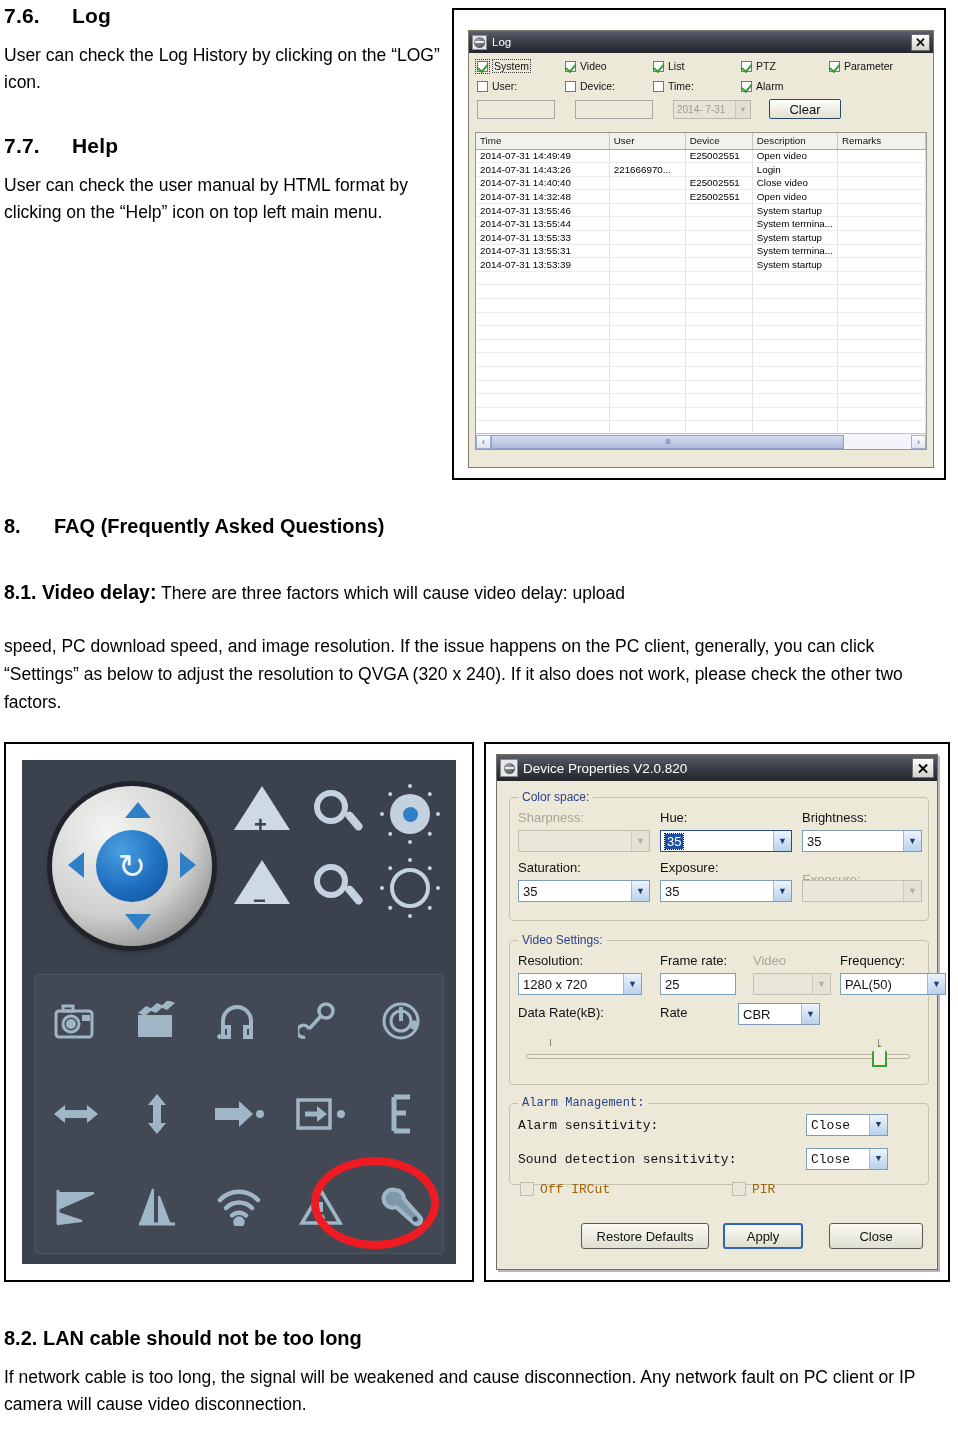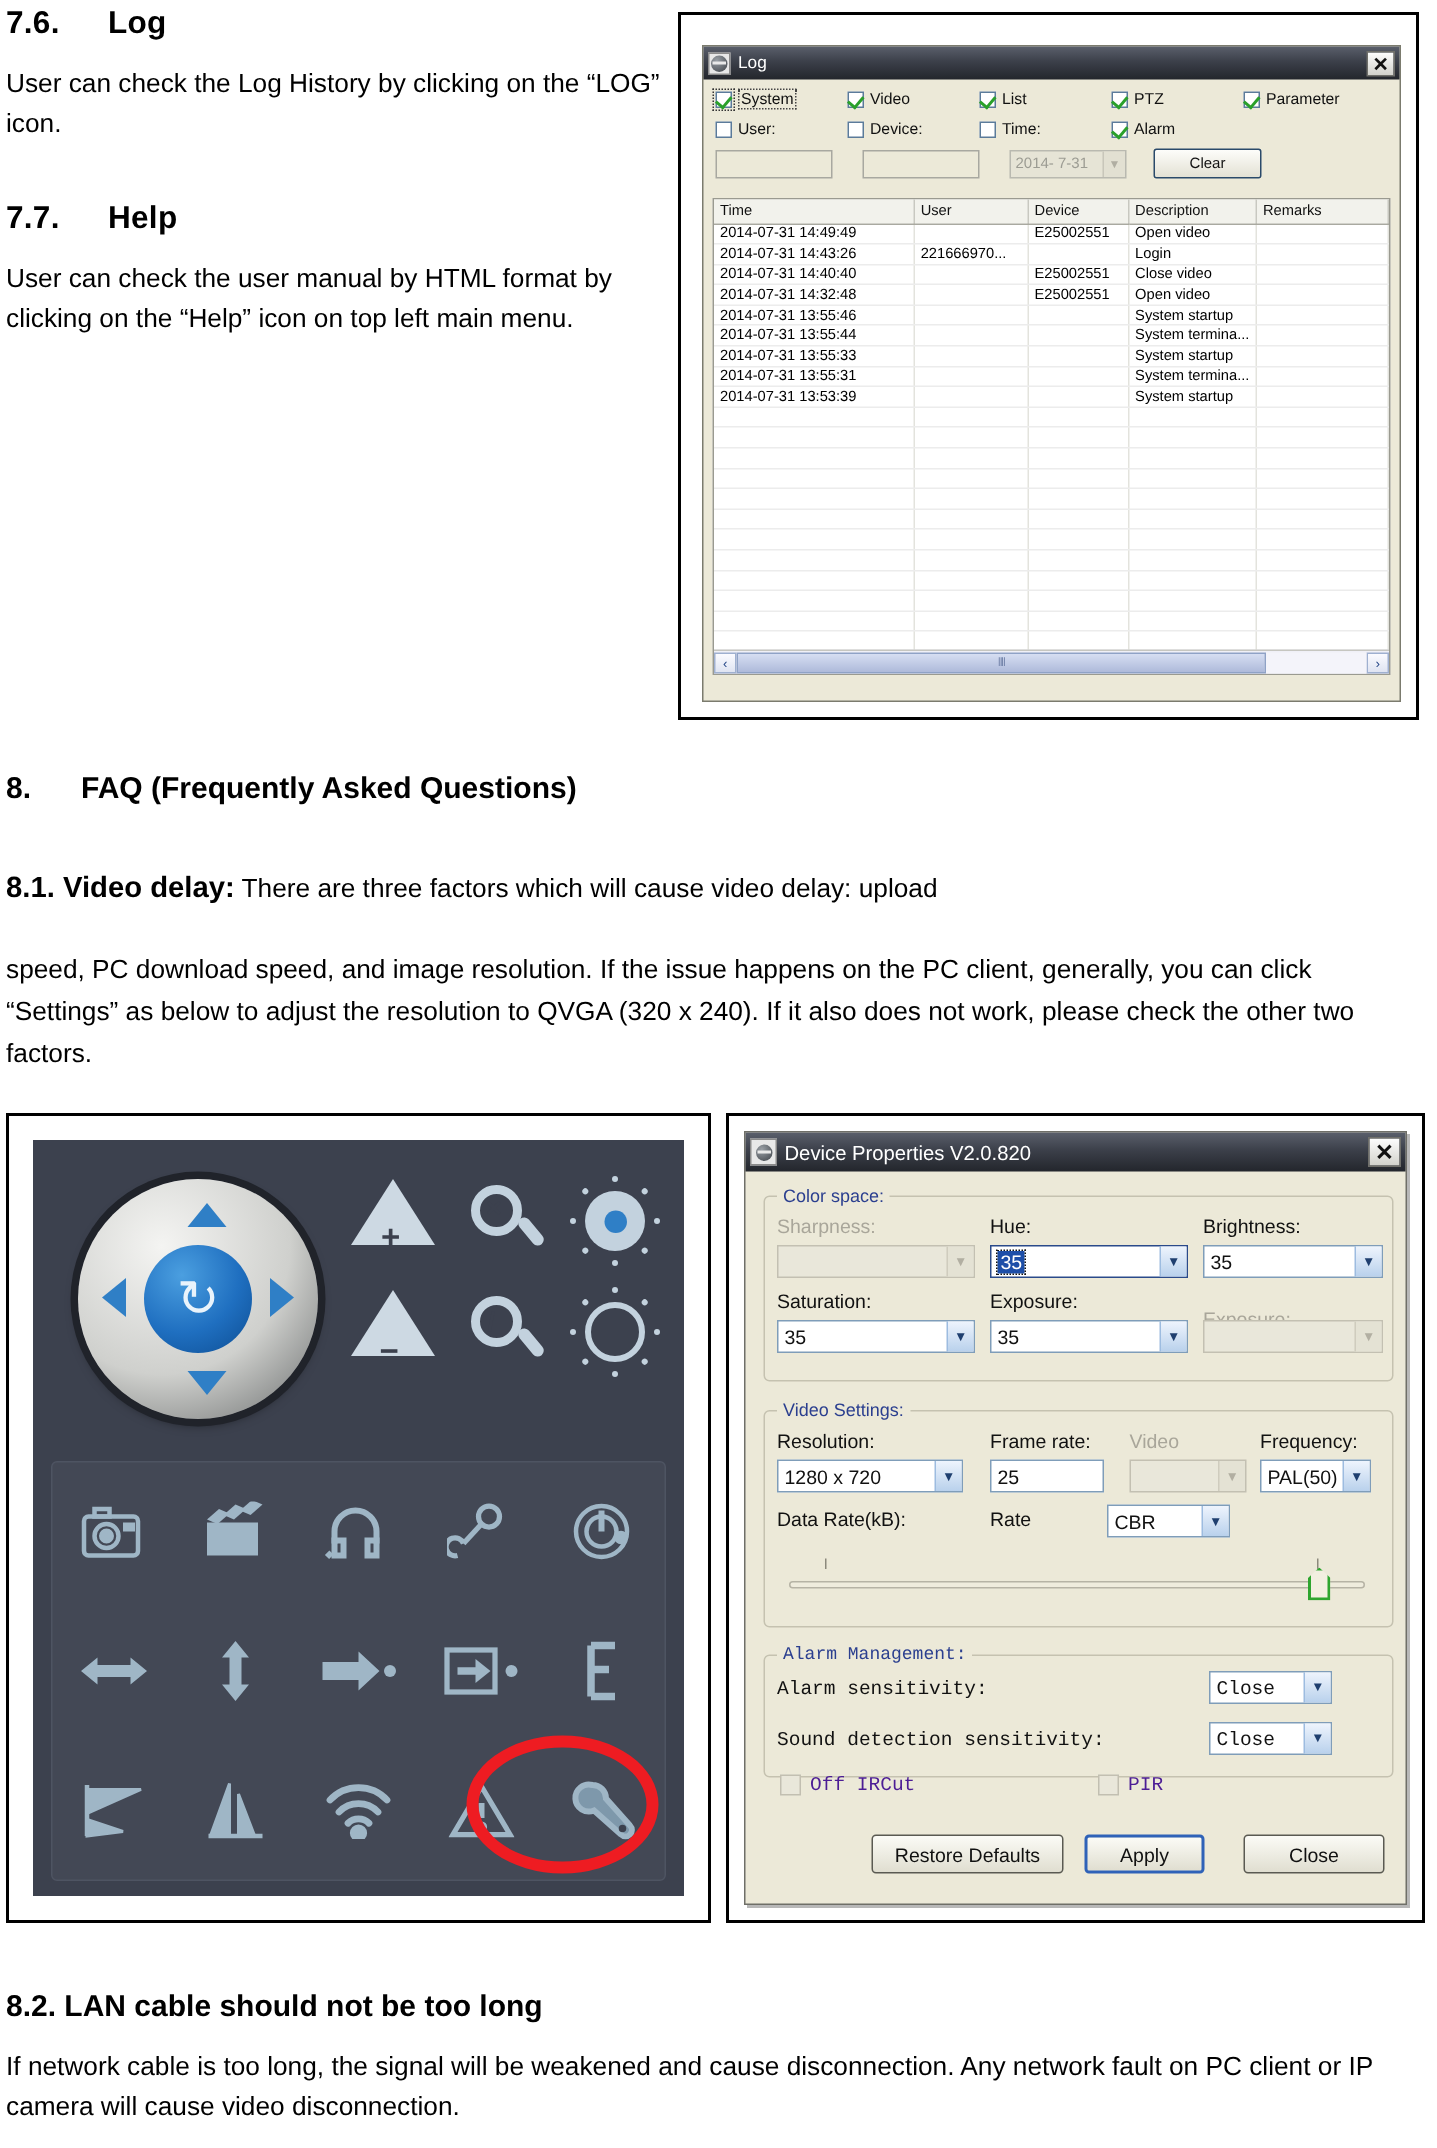--- a/index.html
+++ b/index.html
@@ -68,21 +68,21 @@
   .frow.inputs { margin-top:2px; }
   .tinput { width:78px; height:19px; border:1px solid #a8a8a0; background:#ece9d8;
             margin-right:10px; }
   .dpick { width:78px; height:19px; border:1px solid #b9b9b0; background:#e6e4d6;
            display:flex; align-items:center; font-size:10px; color:#9c9c93;
            padding-left:3px; margin-right:10px; }
   .dpick .arrow { margin-left:auto; width:15px; height:17px; background:#e2e0d2;
                   border-left:1px solid #c8c6ba; display:flex; align-items:center;
                   justify-content:center; color:#b0aea2; font-size:8px; }
   .btn { border:1px solid #2a4a6a; background:linear-gradient(180deg,#fdfdfa,#e3e1d4);
-         font-size:10px; display:flex; align-items:center; justify-content:center;
+         font-size:13px; display:flex; align-items:center; justify-content:center;
          color:#111; }
   #clear-btn { width:72px; height:20px; border-radius:2px; }
 
   
   .grid { margin:2px 6px 0 6px; border:1px solid #9a9a90; background:#fff;
           height:318px; position:relative; }
   table.log { width:100%; border-collapse:collapse; font-size:9.8px; }
   table.log th {
     background:#f2f2ec; border-right:1px solid #c8c8c0; border-bottom:1px solid #a9a9a0;
     font-weight:normal; text-align:left; padding:2px 4px; height:16px; color:#111;
@@ -176,21 +176,21 @@
           font-size:13px; color:#111; display:flex; align-items:center; padding-left:4px; }
 
   .slider { position:absolute; height:9px; }
   .slider .track { position:absolute; left:0; top:3px; width:100%; height:5px;
           background:#efecdd; border:1px solid #b6b3a5; border-radius:3px; }
   .slider .tick { position:absolute; top:-12px; width:1px; height:7px; background:#8c897c; }
   .slider .knob { position:absolute; top:-6px; width:15px; height:22px;
           background:#f2efe0; border:2px solid #2fa52f;
           clip-path: polygon(50% 0%, 100% 32%, 100% 100%, 0% 100%, 0% 32%); }
 
-  .cbx { position:absolute; display:flex; align-items:flex-end; font-size:13px; color:#4c1d95; }
+  .cbx { position:absolute; display:flex; align-items:flex-start; font-size:13px; color:#a16207; }
   .cbx .bx { width:14px; height:14px; border:1px solid #c2bfb1; background:#e9e7da; margin-right:6px; }
 
   .dbtn { position:absolute; height:26px; border:1px solid #5a5a52;
           background:linear-gradient(180deg,#fbfbf6,#e0ded0);
           display:flex; align-items:center; justify-content:center;
           font-size:13px; color:#111; border-radius:3px; }
   .dbtn.primary { border:2px solid #2f62b8; }
 </style>
 </head>
 <body>
@@ -695,21 +695,21 @@
       <span class="flabel" style="left:150px; top:12px;">Frame rate:</span>
       <span class="txtf" style="left:150px; top:32px; width:76px;">25</span>
 
       <span class="flabel dim" style="left:243px; top:12px;">Video</span>
       <span class="sel disabled" style="left:243px; top:32px; width:78px;">
         <span class="val"></span>
         <span class="arw">▼</span>
       </span>
 
       <span class="flabel" style="left:330px; top:12px;">Frequency:</span>
-      <span class="sel" style="left:330px; top:32px; width:74px;">
+      <span class="sel" style="left:330px; top:32px; width:106px;">
         <span class="val">PAL(50)</span>
         <span class="arw">▼</span>
       </span>
 
       <span class="flabel" style="left:8px; top:64px;">Data Rate(kB):</span>
       <span class="flabel" style="left:150px; top:64px;">Rate</span>
       <span class="sel" style="left:228px; top:62px; width:82px;">
         <span class="val">CBR</span>
         <span class="arw">▼</span>
       </span>

